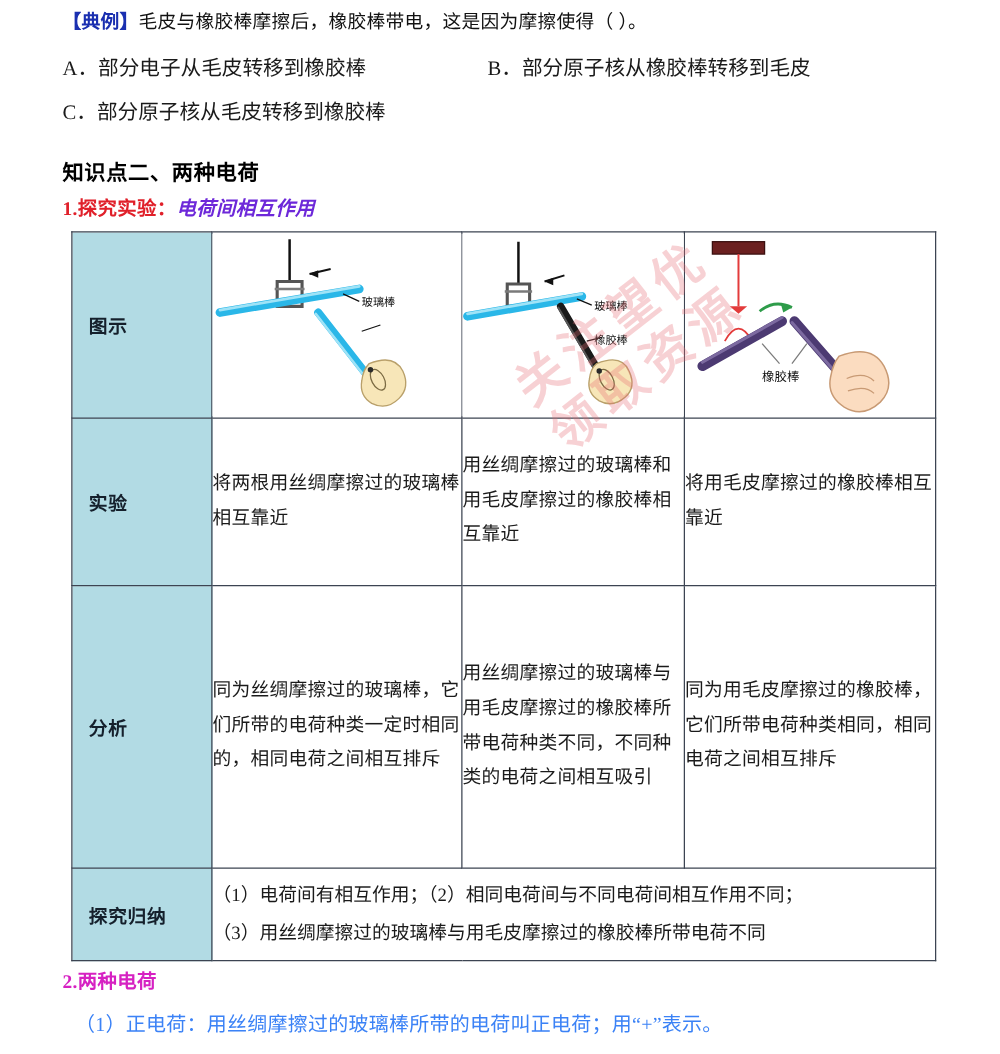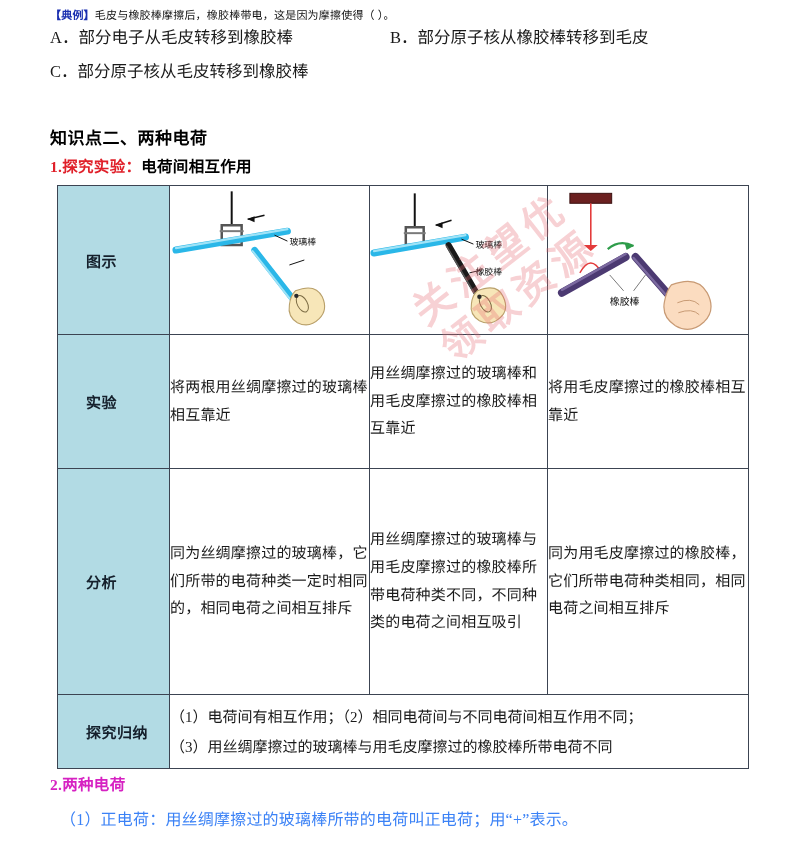--- a/index.html
+++ b/index.html
@@ -25,34 +25,34 @@
   }
 
   
   .example-block {
     position: absolute;
     left: 50px;
     top: 8px;
     width: 712px;
   }
   .example-line {
-    font-size: 11px;
+    font-size: 15px;
     line-height: 1.35;
     letter-spacing: .2px;
     white-space: nowrap;
   }
   .example-tag {
     color: #1a2fb0;
     font-weight: 700;
   }
   .example-body { color: #111; }
 
   .options-row {
     display: flex;
-    margin-top: 4px;
+    margin-top: 16px;
     font-size: 16.5px;
     line-height: 1.3;
     white-space: nowrap;
   }
   .options-row.second { margin-top: 13px; gap: 12px; }
   .opt-a { width: 340px; }
   .opt-c { width: 340px; }
   .opt-label { font-family: "Liberation Serif", serif; }
 
   
@@ -67,21 +67,21 @@
   }
   .sub-heading {
     position: absolute;
     left: 50px;
     top: 154px;
     font-size: 15.5px;
     font-weight: 700;
     letter-spacing: .3px;
   }
   .sub-heading .red { color: #e0202a; margin-top: 17px; }
-  .sub-heading .magenta { color: #000000; }
+  .sub-heading .magenta { color: #6d28d9; font-style: italic; }
 
   
   .exp-table {
     position: absolute;
     left: 57px;
     top: 185px;
     width: 691px;
     border-collapse: collapse;
     table-layout: fixed;
     background: #fff;
@@ -90,21 +90,21 @@
     border: 1.3px solid #3c4452;
     vertical-align: middle;
     padding: 0;
   }
   .exp-table td.rowhead {
     background: #b2dbe4;
     width: 112px;
     font-size: 15px;
     font-weight: 700;
     color: #15202c;
-    padding-left: 28px;
+    padding-left: 13px;
     letter-spacing: .5px;
   }
   .cell-text {
     font-size: 15px;
     line-height: 1.85;
     padding: 6px 10px 6px 12px;
     color: #1a1a1a;
     letter-spacing: .2px;
   }
   .cell-fig {

